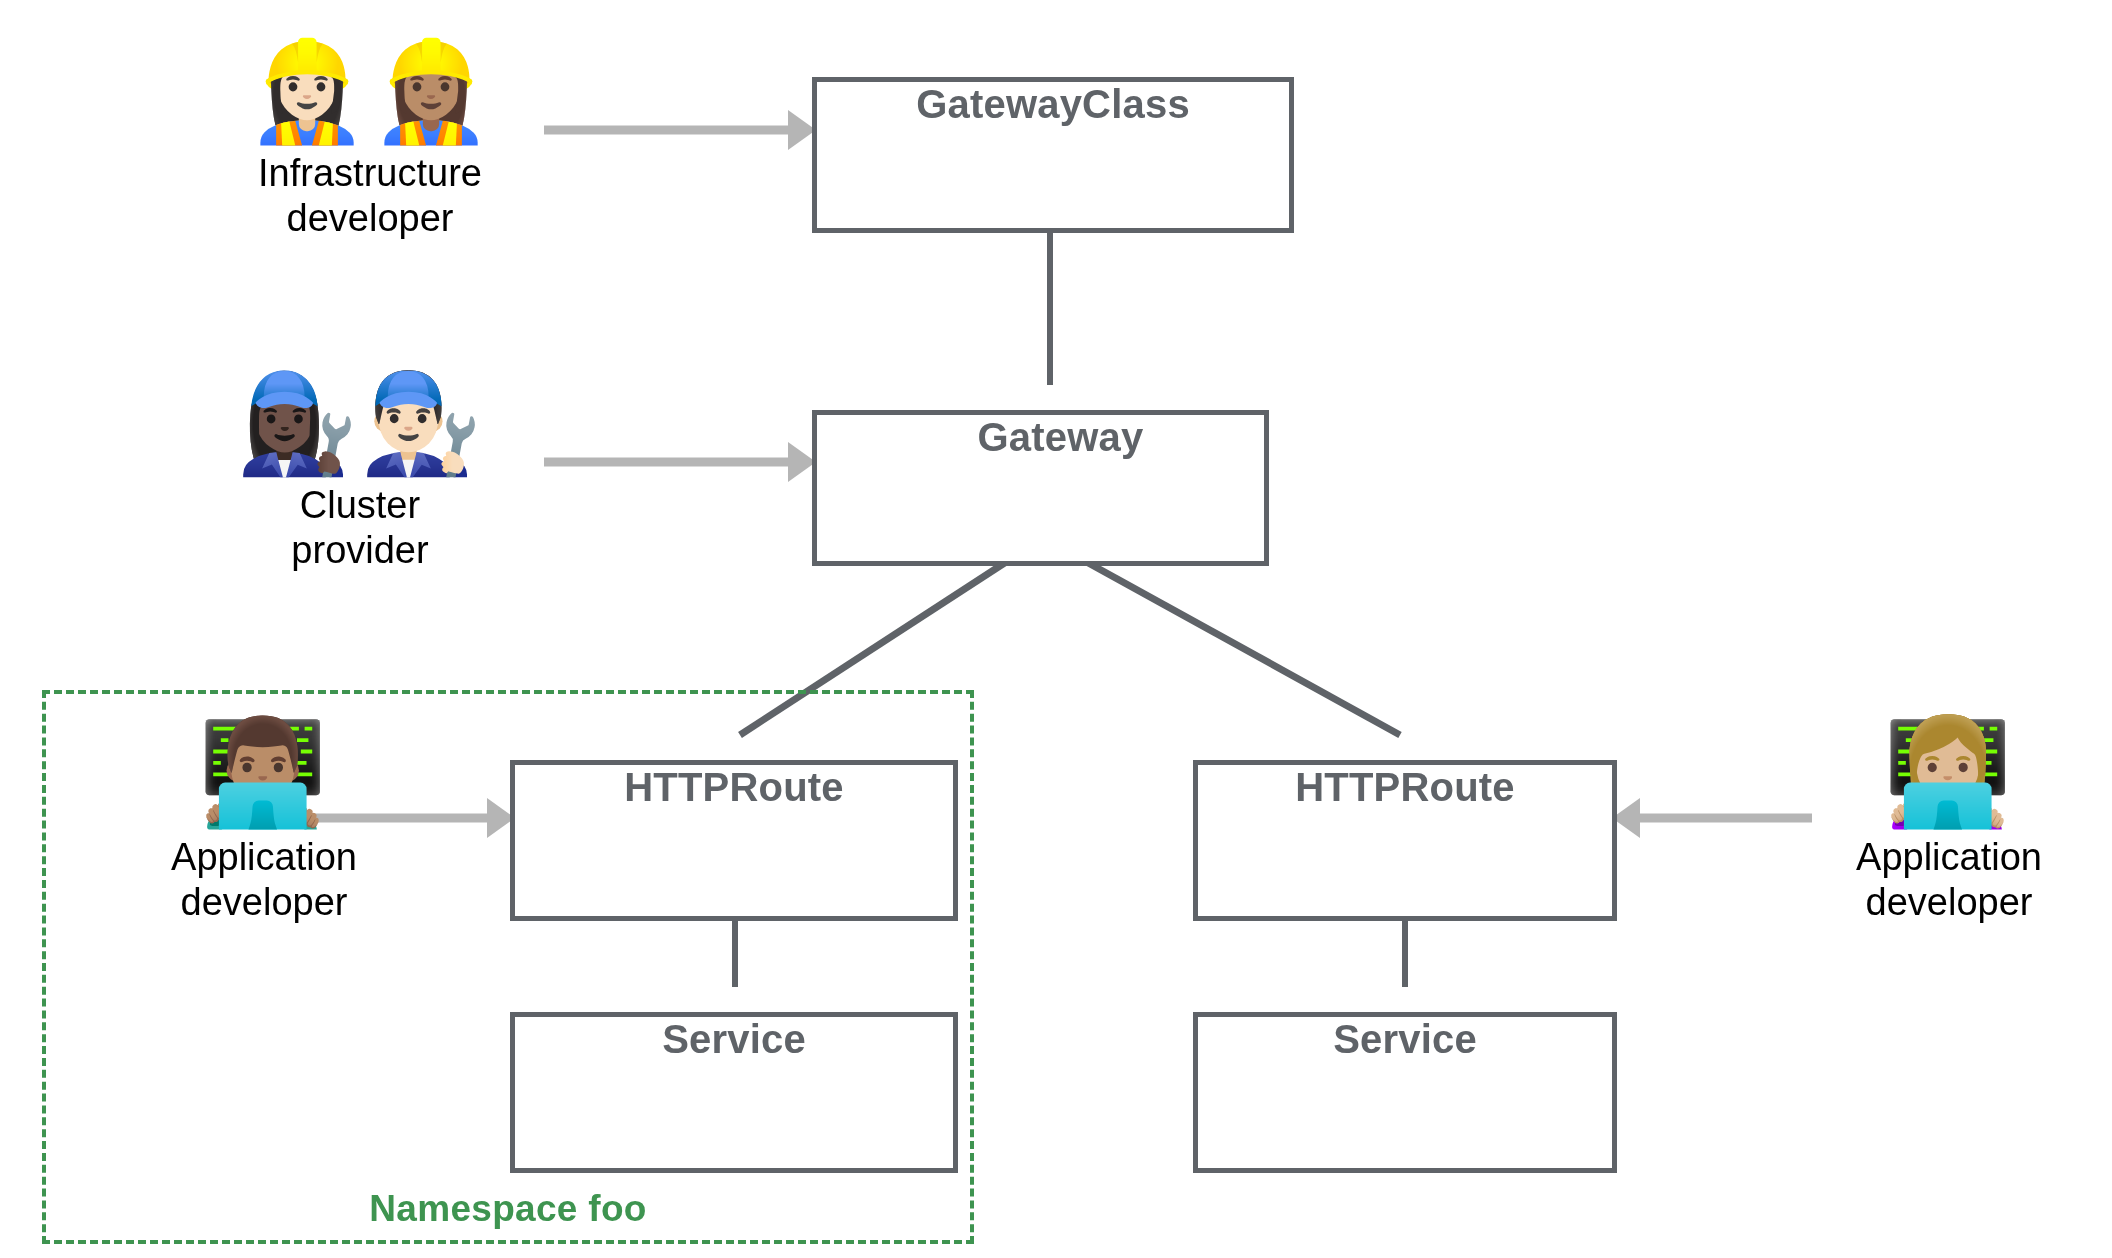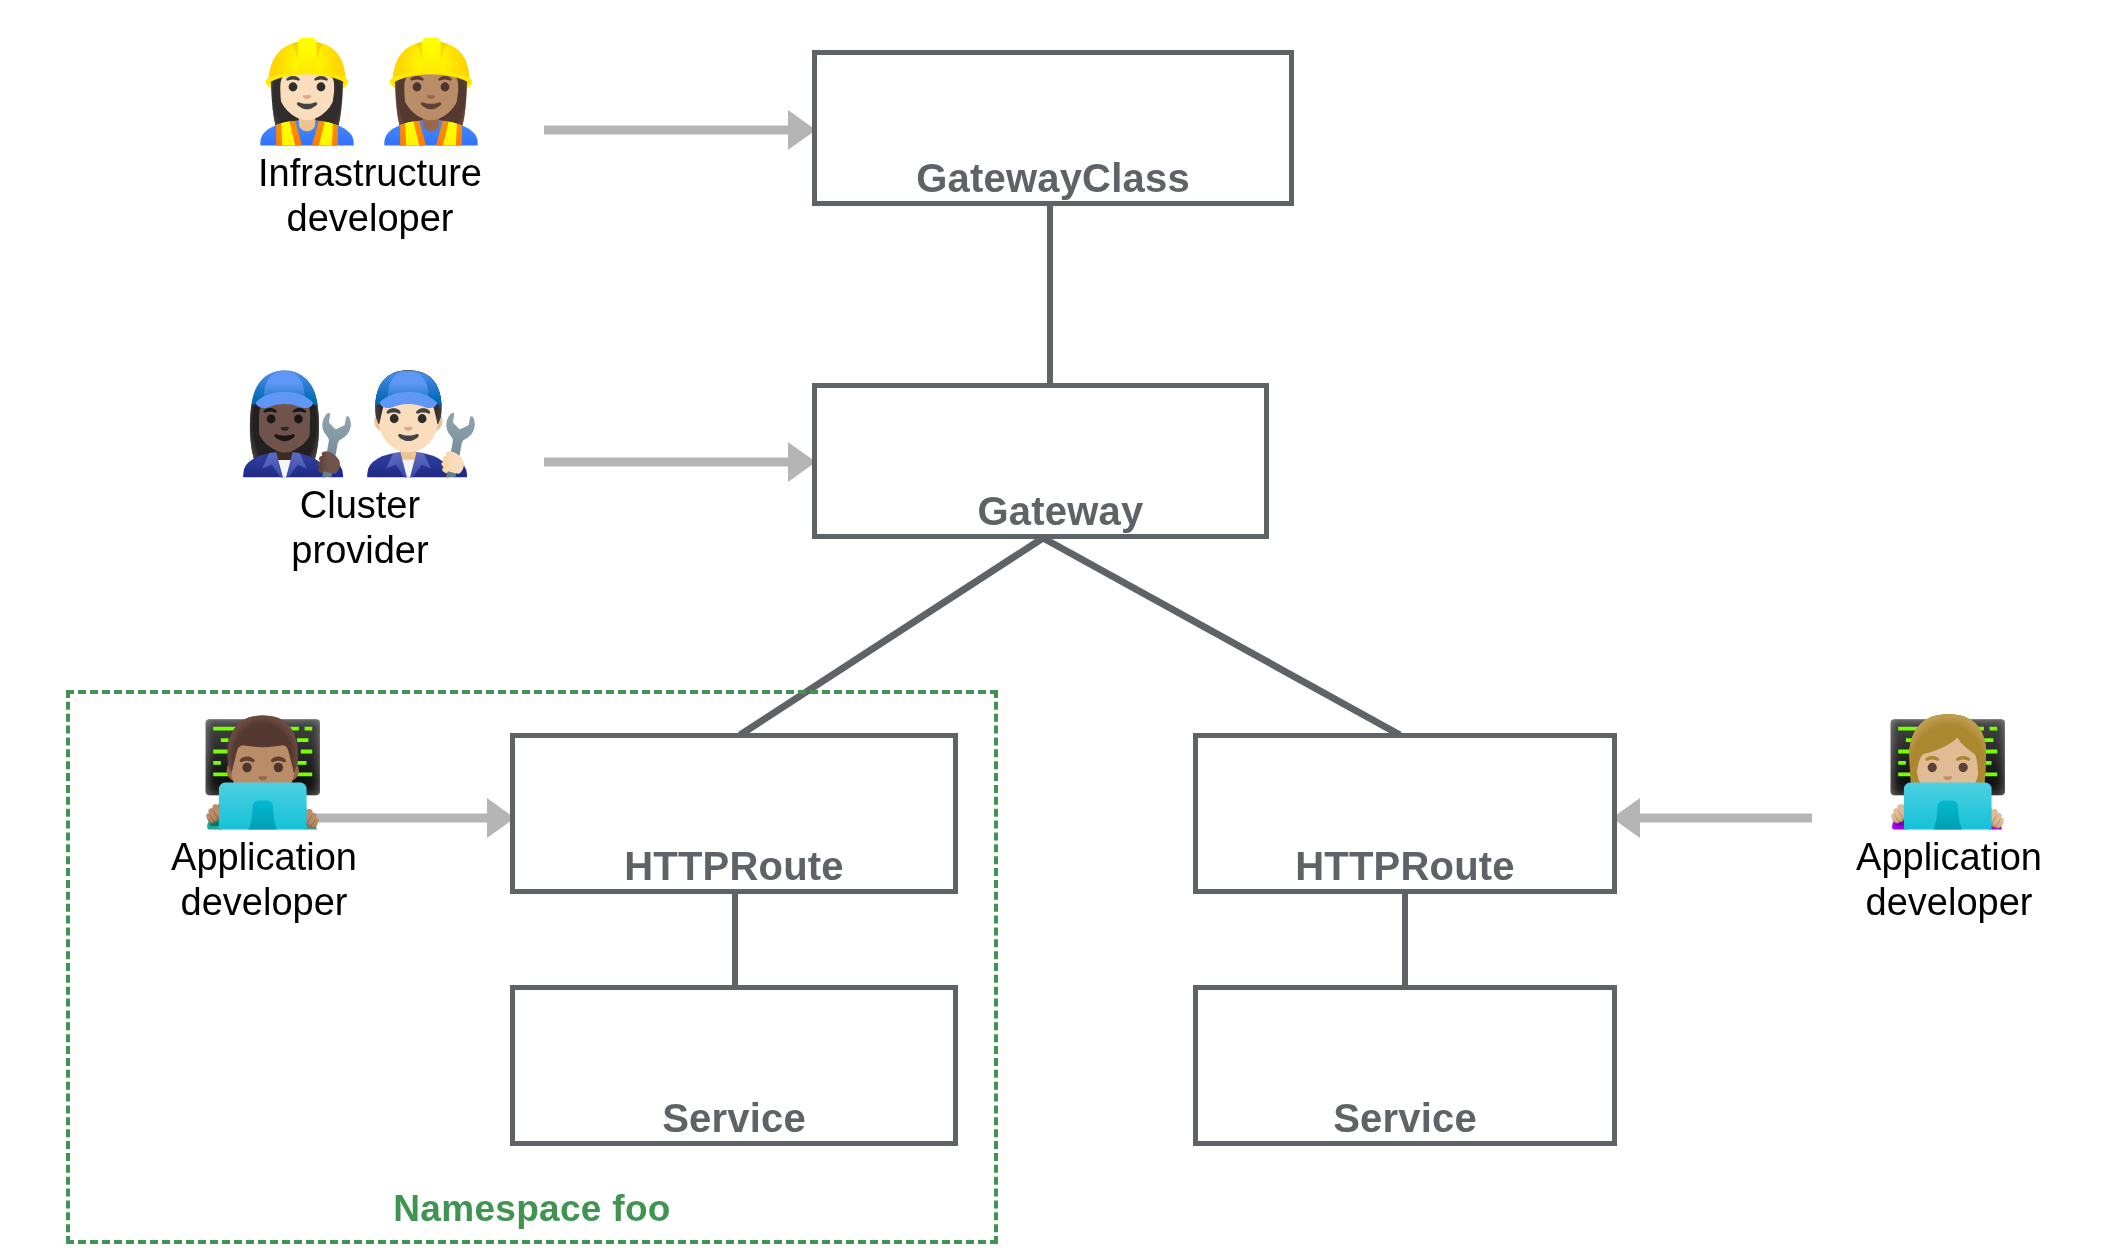--- a/index.html
+++ b/index.html
@@ -26,21 +26,21 @@
     pointer-events: none;
   }
 
   
   .namespace {
     position: absolute;
     box-sizing: border-box;
     background: transparent;
   }
   .ns-foo {
-    left: 66px;
+    left: 42px;
     top: 690px;
     width: 932px;
     height: 554px;
     border: 4px dashed #3e9450;
   }
   .ns-bar {
     left: 1134px;
     top: 693px;
     width: 933px;
     height: 556px;
@@ -58,26 +58,27 @@
   .ns-foo .ns-label { color: #3e9450; }
   .ns-bar .ns-label { color: #4285f4; }
 
   
   .node {
     position: absolute;
     box-sizing: border-box;
     border: 5px solid #5f6368;
     background: #ffffff;
     display: flex;
-    align-items: flex-end;
+    align-items: flex-start;
     justify-content: center;
     color: #5f6368;
     font-size: 40px;
     font-weight: bold;
     letter-spacing: 0.2px;
+    margin-top: 27px;
   }
   .node-gatewayclass { left: 812px; top: 50px;  width: 482px; height: 156px; }
   .node-gateway      { left: 812px; top: 383px; width: 457px; height: 156px; padding-left: 40px; }
   .node-httproute-foo{ left: 510px; top: 733px; width: 448px; height: 161px; }
   .node-service-foo  { left: 510px; top: 985px; width: 448px; height: 161px; }
   .node-httproute-bar{ left: 1193px; top: 733px; width: 424px; height: 161px; }
   .node-service-bar  { left: 1193px; top: 985px; width: 424px; height: 161px; }
 
   
   .persona {

